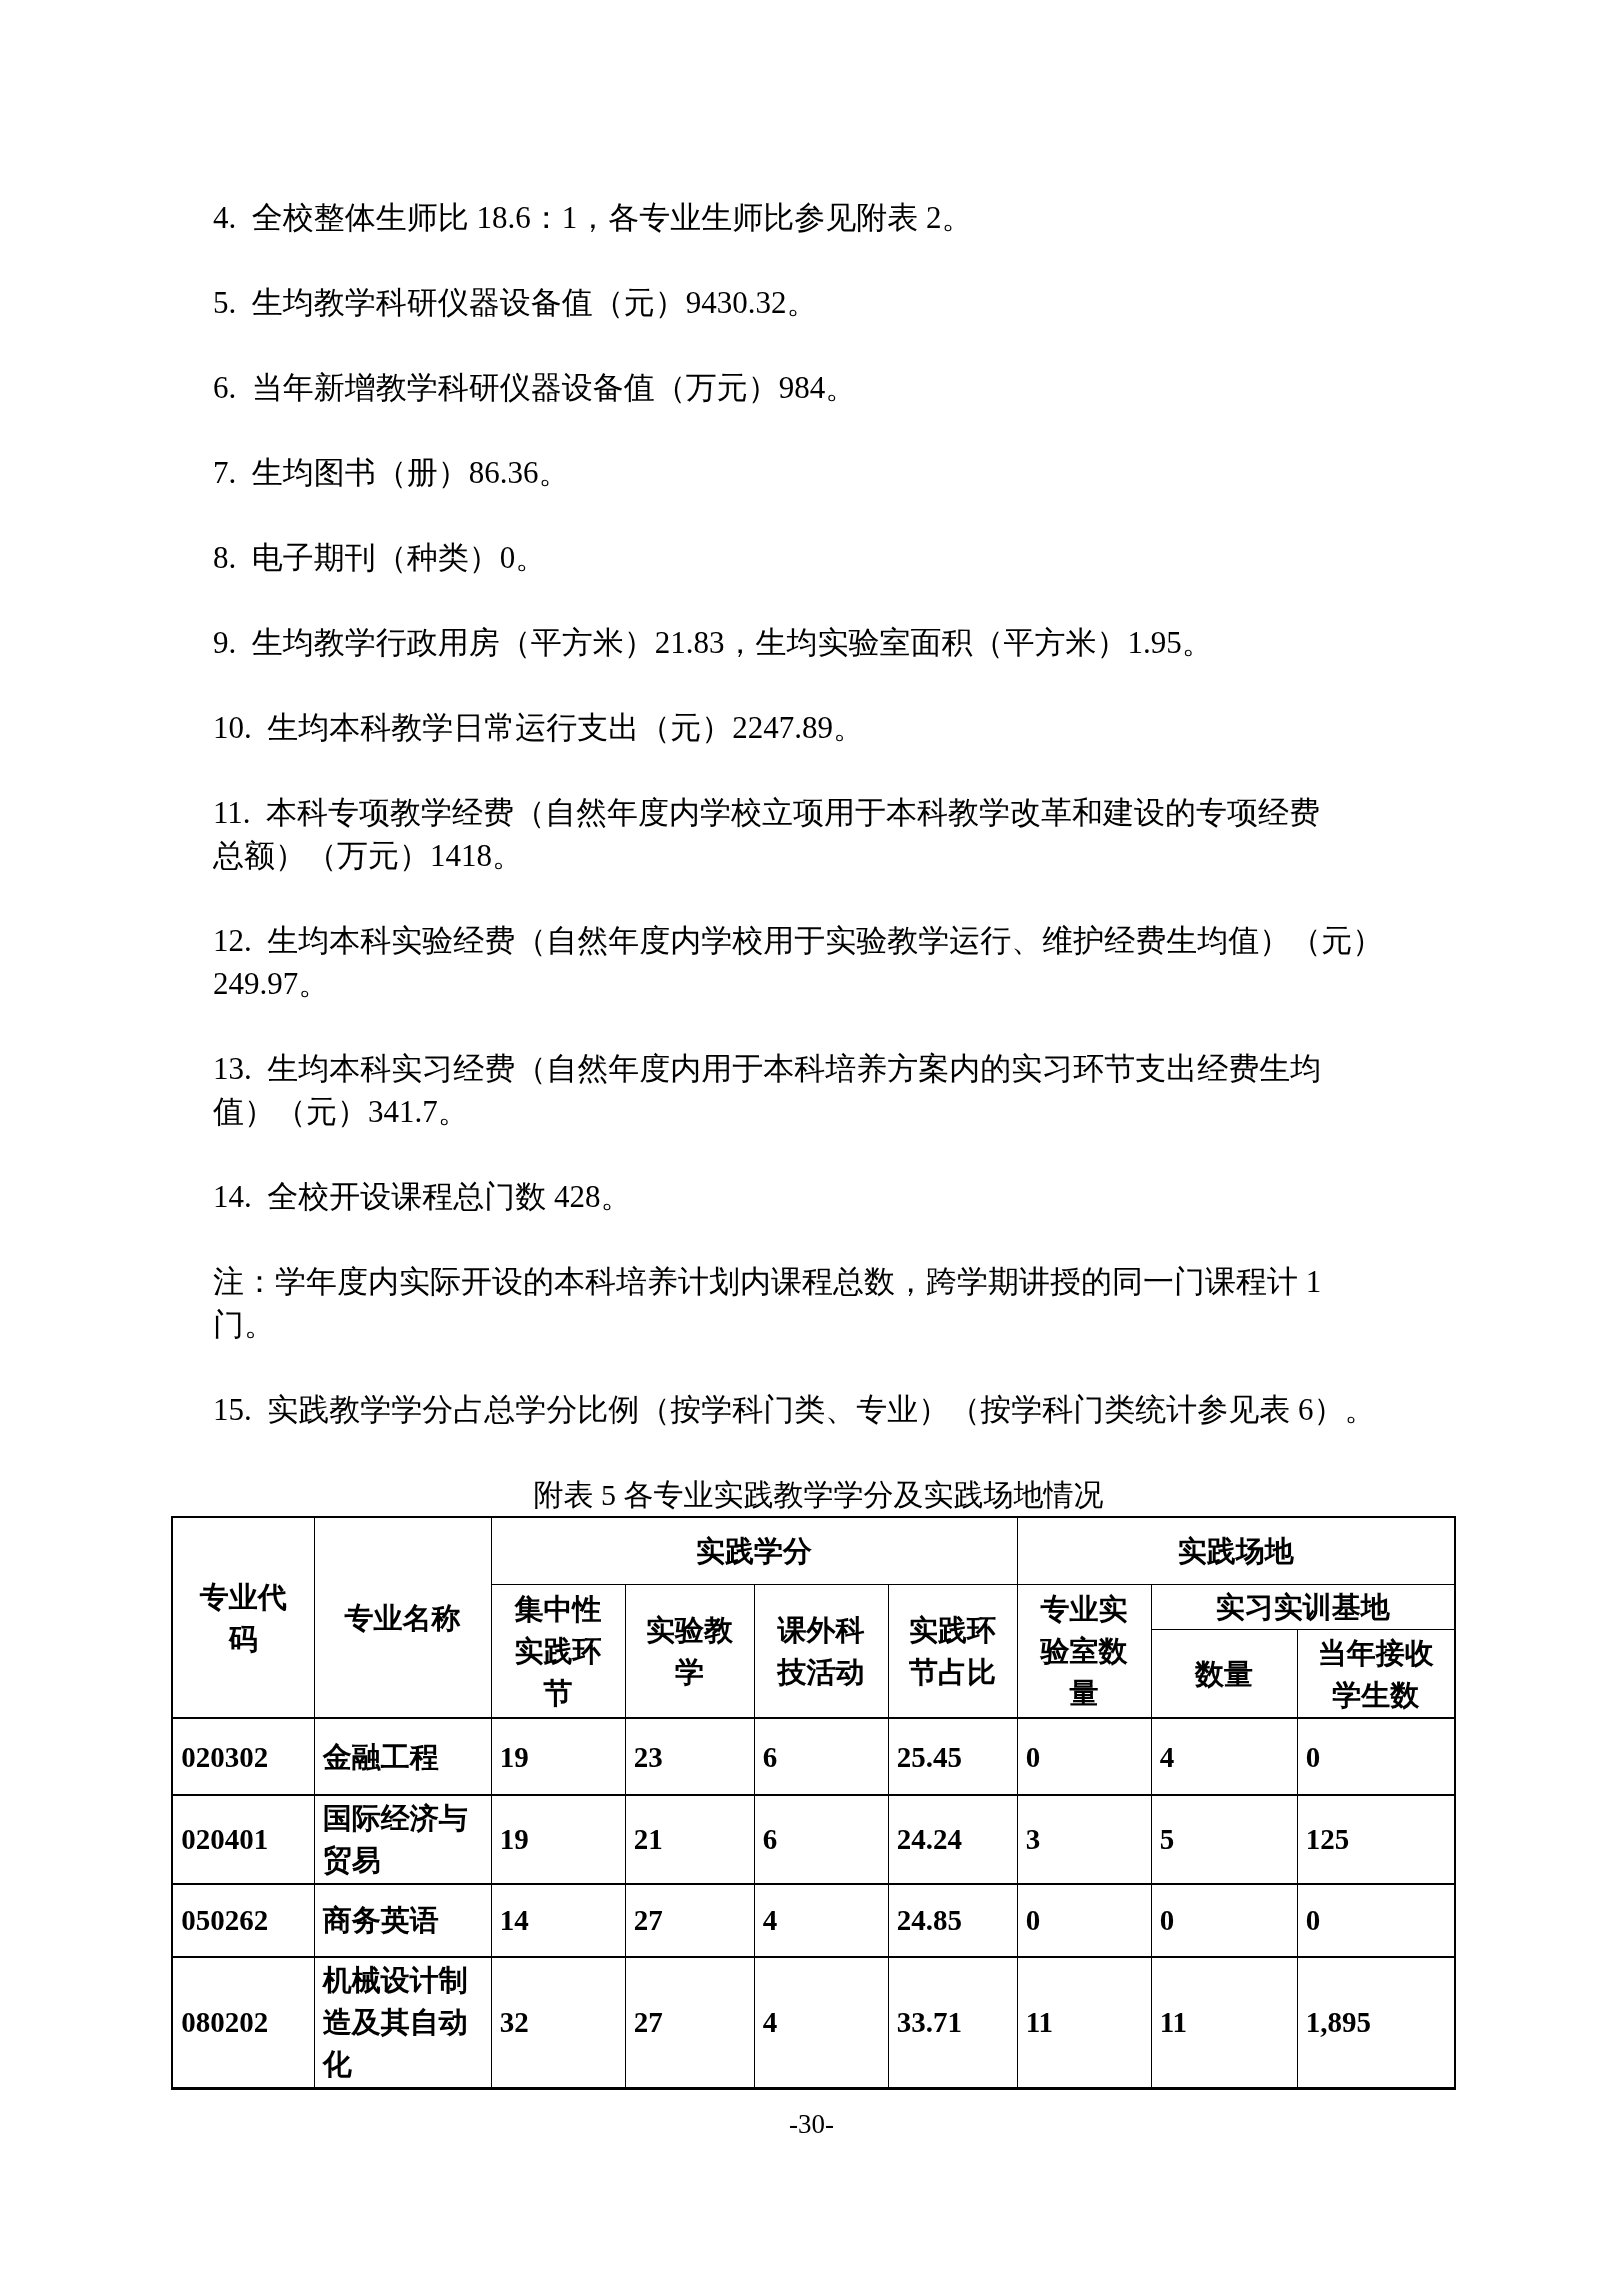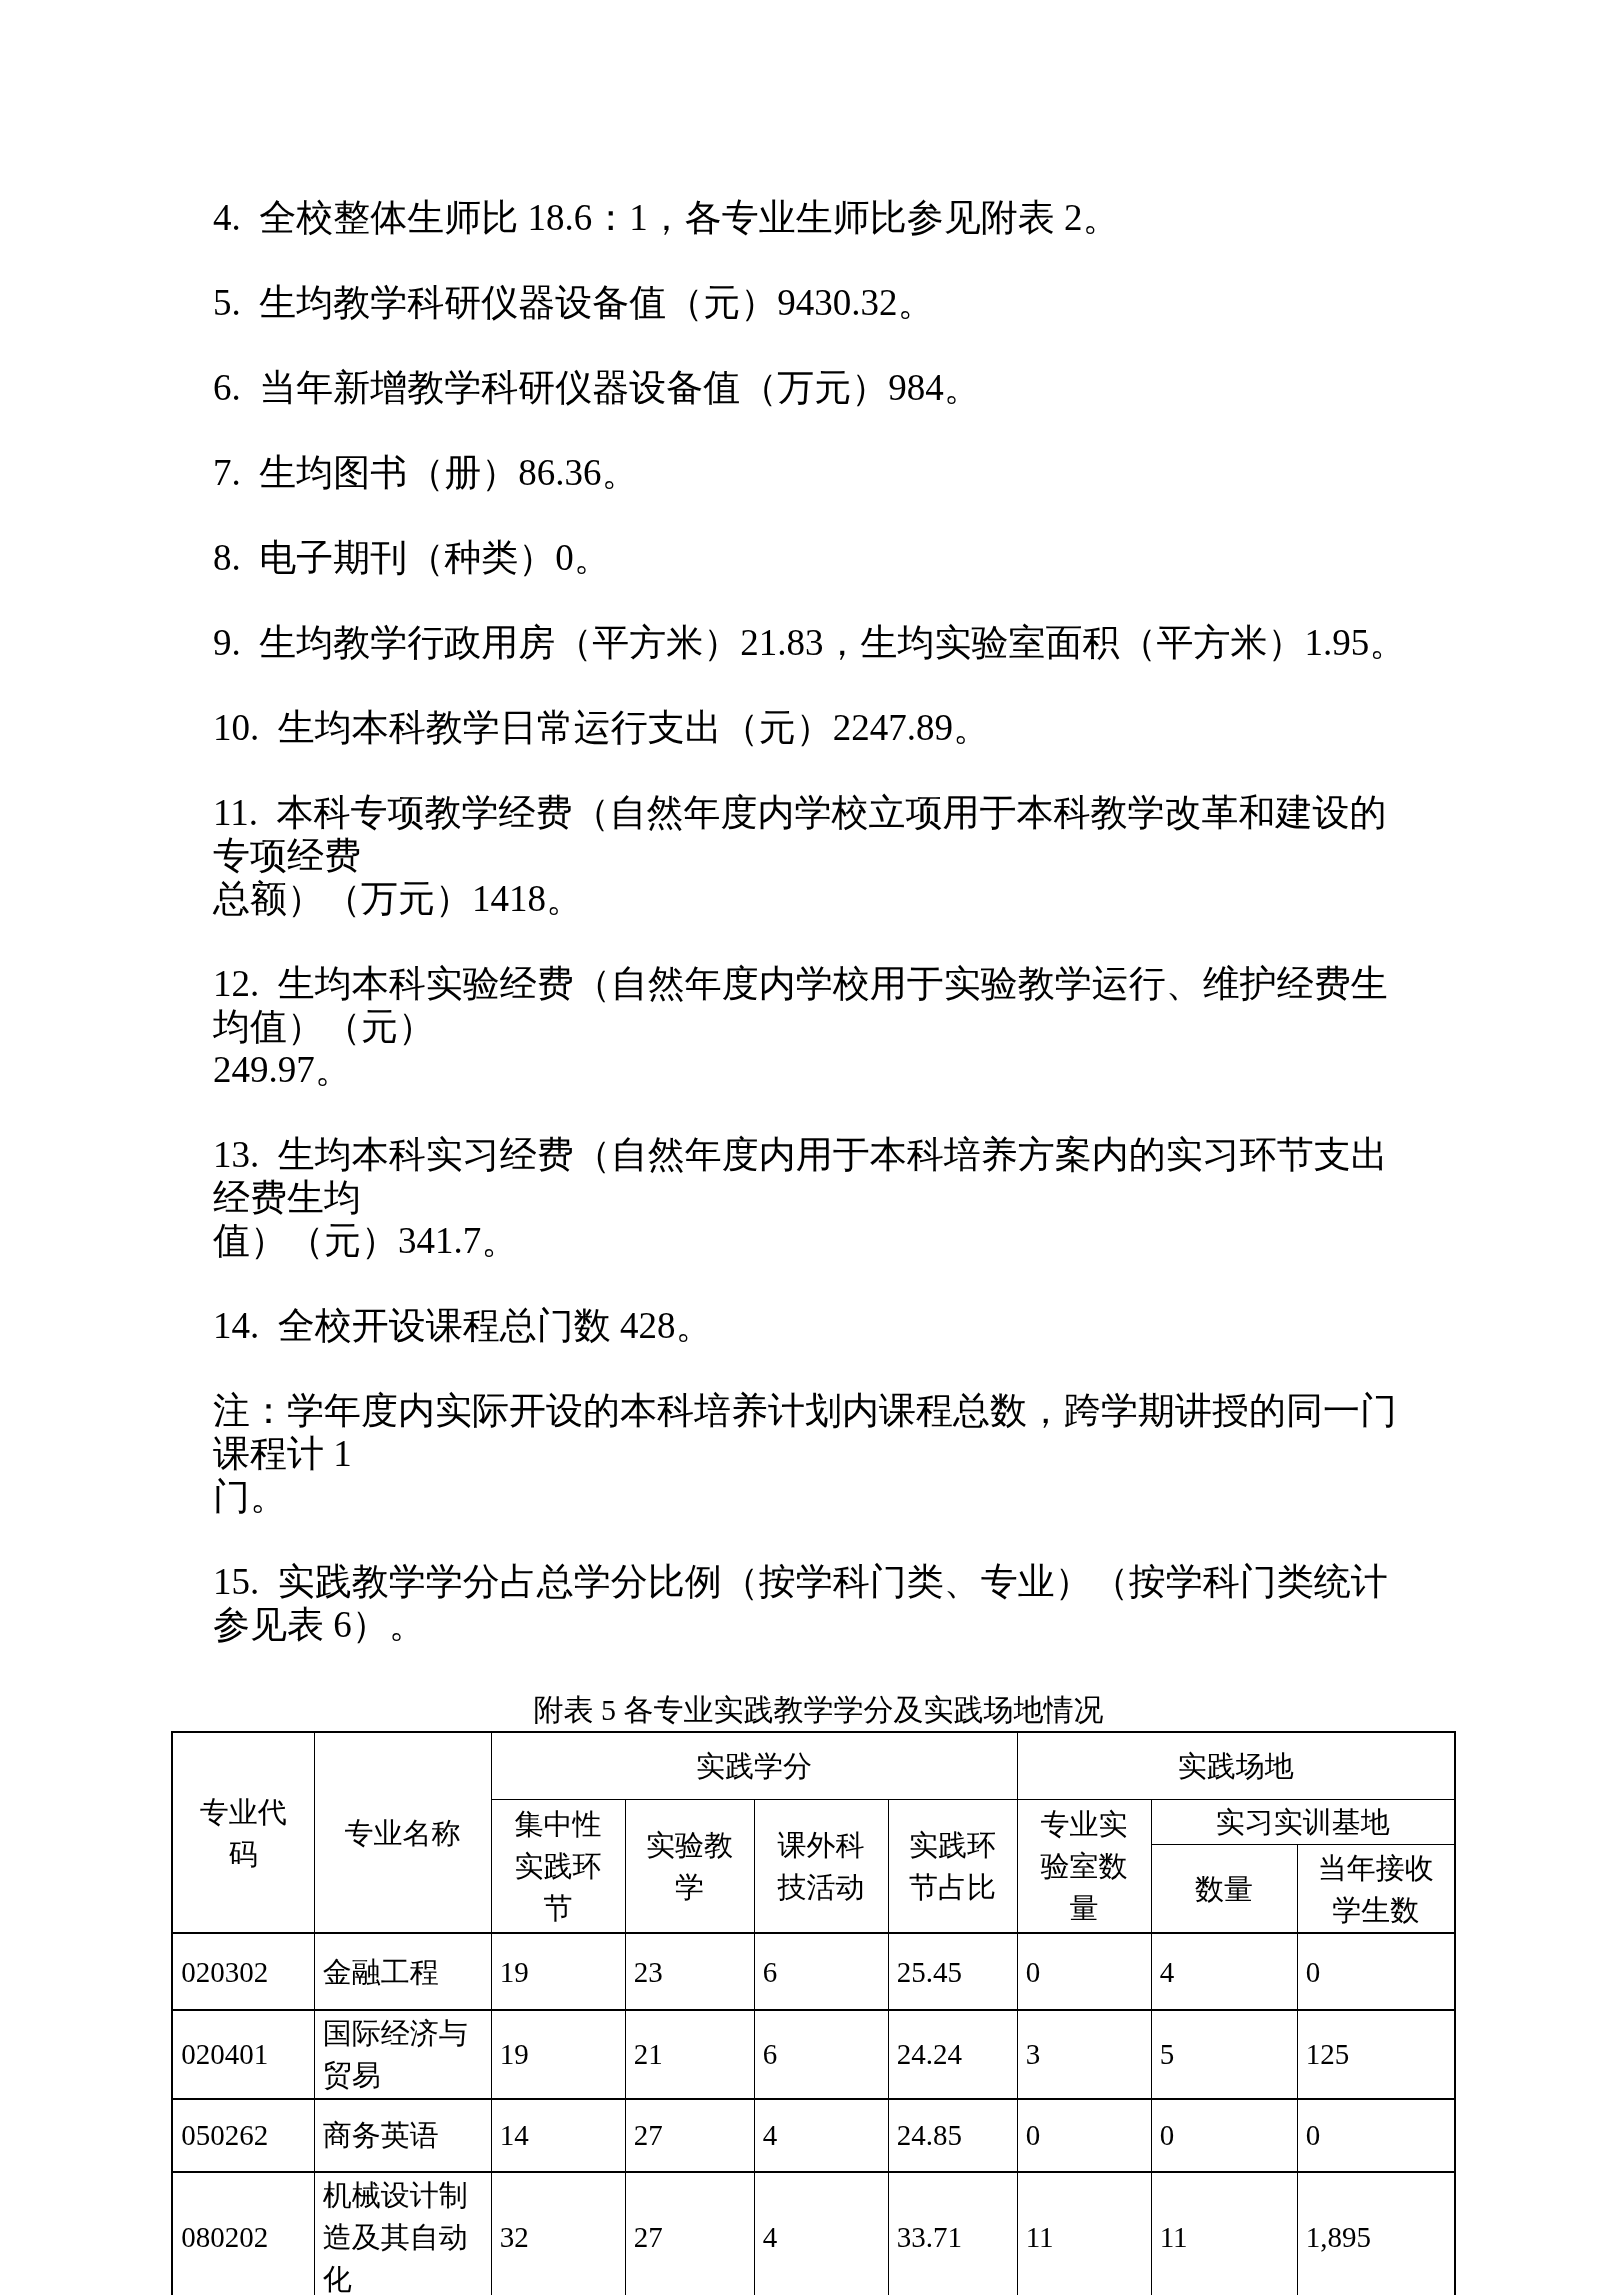--- a/index.html
+++ b/index.html
@@ -15,21 +15,21 @@
     height: 2295px;
     background: #ffffff;
     overflow: hidden;
   }
   .content {
     padding-top: 196px;
     margin-left: 213px;
     width: 1201px;
   }
   .para {
-    font-size: 37px;
+    font-size: 31px;
     line-height: 43px;
     margin: 0 0 42px 0;
     white-space: pre-wrap;
     text-align: left;
   }
   .table-caption {
     width: 100%;
     text-align: center;
     font-size: 30px;
     line-height: 43px;
@@ -42,21 +42,21 @@
     width: 1282px;
     margin-left: 171px;
     border: 2.7px solid #000;
     border-bottom-width: 3.4px;
   }
   table.report-table th,
   table.report-table td {
     border: 1.4px solid #000;
     font-size: 29px;
     line-height: 42px;
-    font-weight: normal;
+    font-weight: bold;
     vertical-align: middle;
     white-space: pre-line;
     padding: 1.4px 8.2px;
     overflow: hidden;
   }
   table.report-table thead { border-bottom: 2.7px solid #000; }
   table.report-table tbody tr { border-top: 2.7px solid #000; }
   thead tr.hrow-1 { height: 67px; }
   thead tr.hrow-2 { height: 42px; }
   thead tr.hrow-3 { height: 88px; }

